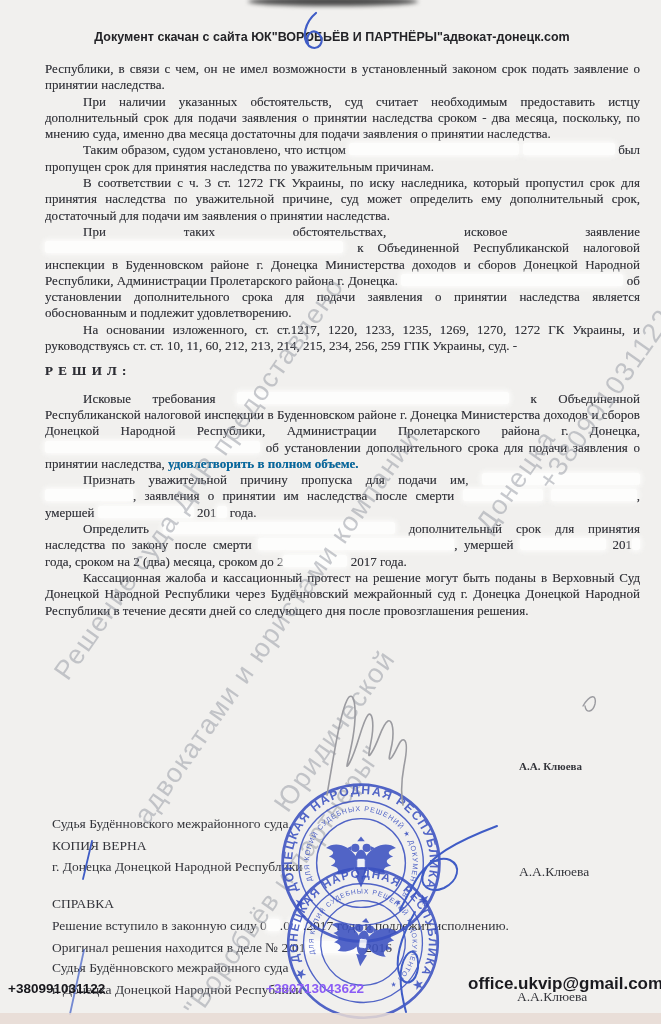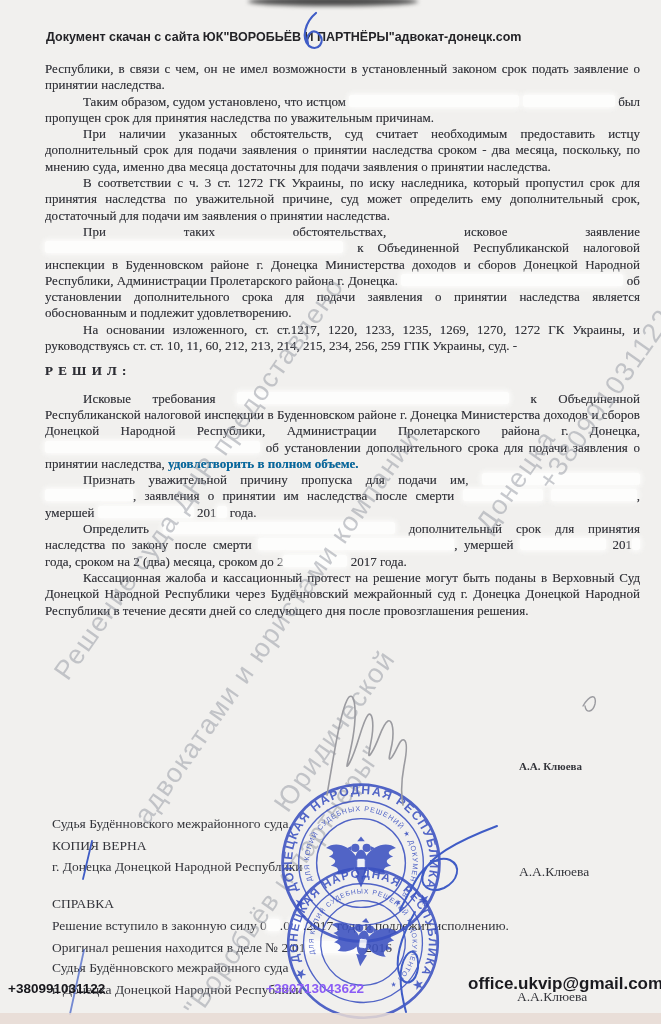--- a/index.html
+++ b/index.html
@@ -3,21 +3,21 @@
 <meta charset="utf-8">
 <style>
   *{box-sizing:border-box}
   html,body{margin:0;padding:0;background:#d8d8d8}
   .page{position:relative;width:661px;height:1024px;overflow:hidden;
     background:linear-gradient(90deg,#e9e8e5 0,#f1f0ee 14px,#f1f0ee 634px,#edeceа 100%);
     background-color:#f1f0ee;
     font-family:"Liberation Serif",serif;color:#34353b}
   .smudge{position:absolute;left:248px;top:-3px;width:170px;height:9px;background:#4b4b4b;
     border-radius:50%;filter:blur(2px);z-index:9}
-  .hdr{position:absolute;top:30px;left:46px;width:572px;display:flex;justify-content:flex-start;
+  .hdr{position:absolute;top:30px;left:46px;width:572px;display:flex;justify-content:center;
     font-family:"Liberation Sans",sans-serif;font-size:12.5px;font-weight:600;color:#232327;z-index:2}
   .content{position:absolute;top:61px;left:45px;width:595px;font-size:13px;line-height:16.3px;
     text-align:justify;z-index:2;text-shadow:0 0 .5px rgba(60,60,70,.5)}
   .para{margin:0;text-indent:38px}
   .para.first{text-indent:0}
   .res-heading{margin:9px 0 11px;text-align:left;font-weight:700;text-indent:0;color:#2c2d33;letter-spacing:1px}
   .redact{display:inline-block;height:12px;background:#fdfdfc;border-radius:3px;
     box-shadow:0 0 5px 2px rgba(252,252,251,.95);vertical-align:-1px}
   b{color:#0369a1}
   .sig-block{position:absolute;left:45px;top:720px;width:595px;font-weight:700;font-size:13.5px;
@@ -57,22 +57,22 @@
 
   <div class="wm" style="left:48px;top:668px">Решение суда ДНР предоставлено</div>
   <div class="wm" style="left:128px;top:812px">адвокатами и юристами компании</div>
   <div class="wm" style="left:268px;top:800px">Юридической</div>
   <div class="wm" style="left:178px;top:1005px">"Воробьёв и партнёры"</div>
   <div class="wm" style="left:470px;top:520px">Донецка</div>
   <div class="wm" style="left:532px;top:478px">+380991031122</div>
 
   <div class="content">
     <p class="para first">Республики, в связи с чем, он не имел возможности в установленный законом срок подать заявление о принятии наследства.</p>
+    <p class="para">При наличии указанных обстоятельств, суд считает необходимым предоставить истцу дополнительный срок для подачи заявления о принятии наследства сроком - два месяца, поскольку, по мнению суда, именно два месяца достаточны для подачи заявления о принятии наследства.</p>
     <p class="para">Таким образом, судом установлено, что истцом <span class="redact" style="width: 170px;"></span> <span class="redact" style="width: 92px;"></span> был пропущен срок для принятия наследства по уважительным причинам.</p>
-    <p class="para">При наличии указанных обстоятельств, суд считает необходимым предоставить истцу дополнительный срок для подачи заявления о принятии наследства сроком - два месяца, поскольку, по мнению суда, именно два месяца достаточны для подачи заявления о принятии наследства.</p>
     <p class="para">В соответствии с ч. 3 ст. 1272 ГК Украины, по иску наследника, который пропустил срок для принятия наследства по уважительной причине, суд может определить ему дополнительный срок, достаточный для подачи им заявления о принятии наследства.</p>
     <p class="para">При таких обстоятельствах, исковое заявление <span class="redact" style="width: 298px;"></span> к Объединенной Республиканской налоговой инспекции в Буденновском районе г. Донецка Министерства доходов и сборов Донецкой Народной Республики, Администрации Пролетарского района г. Донецка. <span class="redact" style="width: 222px;"></span> об установлении дополнительного срока для подачи заявления о принятии наследства является обоснованным и подлежит удовлетворению.</p>
     <p class="para">На основании изложенного, ст. ст.1217, 1220, 1233, 1235, 1269, 1270, 1272 ГК Украины, и руководствуясь ст. ст. 10, 11, 60, 212, 213, 214, 215, 234, 256, 259 ГПК Украины, суд. -</p>
     <p class="para res-heading">Р Е Ш И Л :</p>
     <p class="para">Исковые требования <span class="redact" style="width: 272px;"></span> к Объединенной Республиканской налоговой инспекции в Буденновском районе г. Донецка Министерства доходов и сборов Донецкой Народной Республики, Администрации Пролетарского района г. Донецка, <span class="redact" style="width: 215px;"></span> об установлении дополнительного срока для подачи заявления о принятии наследства, <b>удовлетворить в полном объеме.</b></p>
     <p class="para">Признать уважительной причину пропуска для подачи им, <span class="redact" style="width: 158px;"></span> <span class="redact" style="width: 88px;"></span>, заявления о принятии им наследства после смерти <span class="redact" style="width: 80px;"></span> <span class="redact" style="width: 86px;"></span>, умершей <span class="redact" style="width: 96px;"></span> 201<span class="redact" style="width: 10px;"></span> года.</p>
     <p class="para">Определить <span class="redact" style="width: 232px;"></span> дополнительный срок для принятия наследства по закону после смерти <span class="redact" style="width: 196px;"></span>, умершей <span class="redact" style="width: 86px;"></span> 201<span class="redact" style="width: 8px;"></span> года, сроком на 2 (два) месяца, сроком до 2<span class="redact" style="width: 64px;"></span> 2017 года.</p>
     <p class="para">Кассационная жалоба и кассационный протест на решение могут быть поданы в Верховный Суд Донецкой Народной Республики через Будённовский межрайонный суд г. Донецка Донецкой Народной Республики в течение десяти дней со следующего дня после провозглашения решения.</p>
   </div>
 

